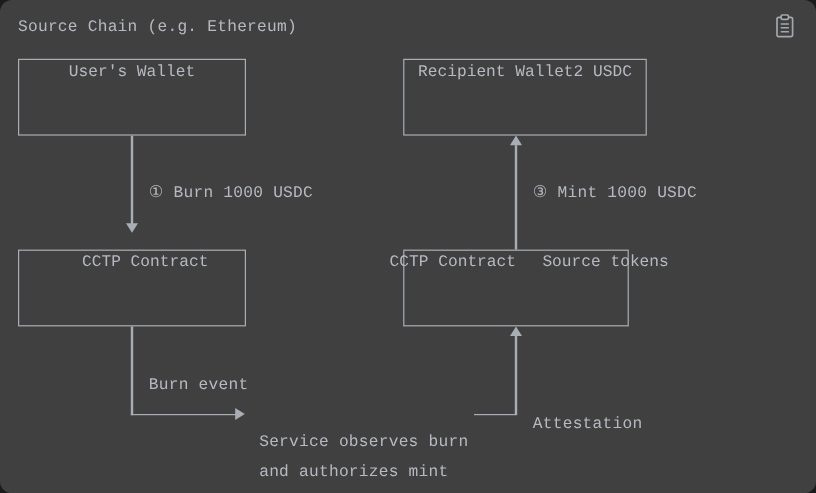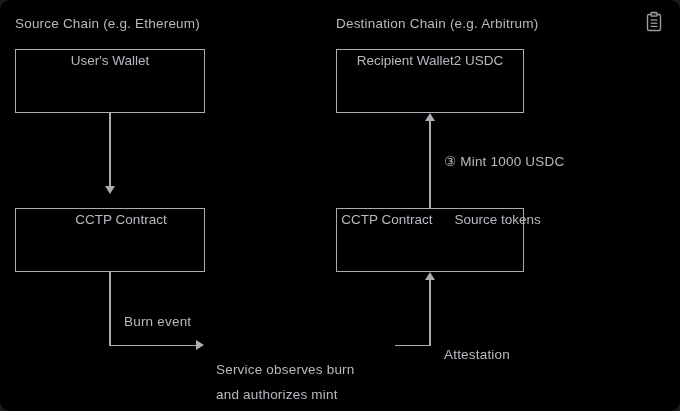--- a/index.html
+++ b/index.html
@@ -4,24 +4,24 @@
 <style>
   html, body {
     margin: 0;
     padding: 0;
     background: #1b1b1b;
   }
   #canvas {
     position: relative;
     width: 680px;
     height: 411px;
-    background: #000000;
+    background: #404040;
     border-radius: 10px;
     overflow: hidden;
-    font-family: Liberation Sans, sans-serif;
+    font-family: Liberation Mono, monospace;
     color: #b6bac0;
   }
 
   
   .lbl {
     position: absolute;
     font-size: 13.5px;
     line-height: 17px;
     letter-spacing: 0.2px;
     color: #b6bac0;
@@ -98,52 +98,52 @@
     opacity: 0.85;
   }
 </style>
 </head>
 <body>
 
 <div id="canvas">
 
   <div class="hdr" style="left:15px; top:16px;">Source Chain (e.g. Ethereum)</div>
 
-  <div class="hdr" style="left:336px; top:16px;">Destination Chain (e.g. Arbitrum)</div>
 
   <div id="copy-btn">
     <svg width="20" height="22" viewBox="0 0 20 22" fill="none">
       <rect x="3.5" y="3.5" width="13" height="16" rx="1.5" stroke="#b6bac0" stroke-width="1.4" fill="none"></rect>
       <rect x="7" y="1.5" width="6" height="3.6" rx="0.8" stroke="#b6bac0" stroke-width="1.4" fill="#30312c"></rect>
       <line x1="6.6" y1="9" x2="13.4" y2="9" stroke="#b6bac0" stroke-width="1.3"></line>
       <line x1="6.6" y1="12.2" x2="13.4" y2="12.2" stroke="#b6bac0" stroke-width="1.3"></line>
       <line x1="6.6" y1="15.4" x2="13.4" y2="15.4" stroke="#b6bac0" stroke-width="1.3"></line>
     </svg>
   </div>
 
   <div class="box center" style="left:15px; top:49px; width:190px; height:64px;">
     <div class="line">User's Wallet</div>
   </div>
 
-  <div class="box center" style="left:336px; top:49px; width:188px; height:64px;">
+  <div class="box center" style="left:336px; top:49px; width:203px; height:64px;">
     <div class="line">Recipient Wallet</div>
     <div class="line">2 USDC</div>
   </div>
 
   <div class="box left" style="left:15px; top:208px; width:190px; height:64px;">
     <div class="line">CCTP Contract</div>
   </div>
 
   <div class="box left" style="left:336px; top:208px; width:188px; height:64px;">
     <div class="line">CCTP Contract</div>
     <div class="line">Source tokens</div>
   </div>
 
   <div class="vline" style="left:109px; top:113px; height:75px;"></div>
   <div class="arrow-down" style="left:105px; top:186px;"></div>
+  <div class="lbl" style="left:124px; top:153px;">① Burn 1000 USDC</div>
 
   <div class="vline" style="left:429px; top:121px; height:87px;"></div>
   <div class="arrow-up" style="left:425px; top:113px;"></div>
   <div class="lbl" style="left:444px; top:153px;">③ Mint 1000 USDC</div>
 
   <div class="vline" style="left:109px; top:272px; height:74px;"></div>
   <div class="hline" style="left:109px; top:344.5px; width:88px;"></div>
   <div class="arrow-right" style="left:196px; top:340px;"></div>
   <div class="lbl" style="left:124px; top:313px;">Burn event</div>
 

